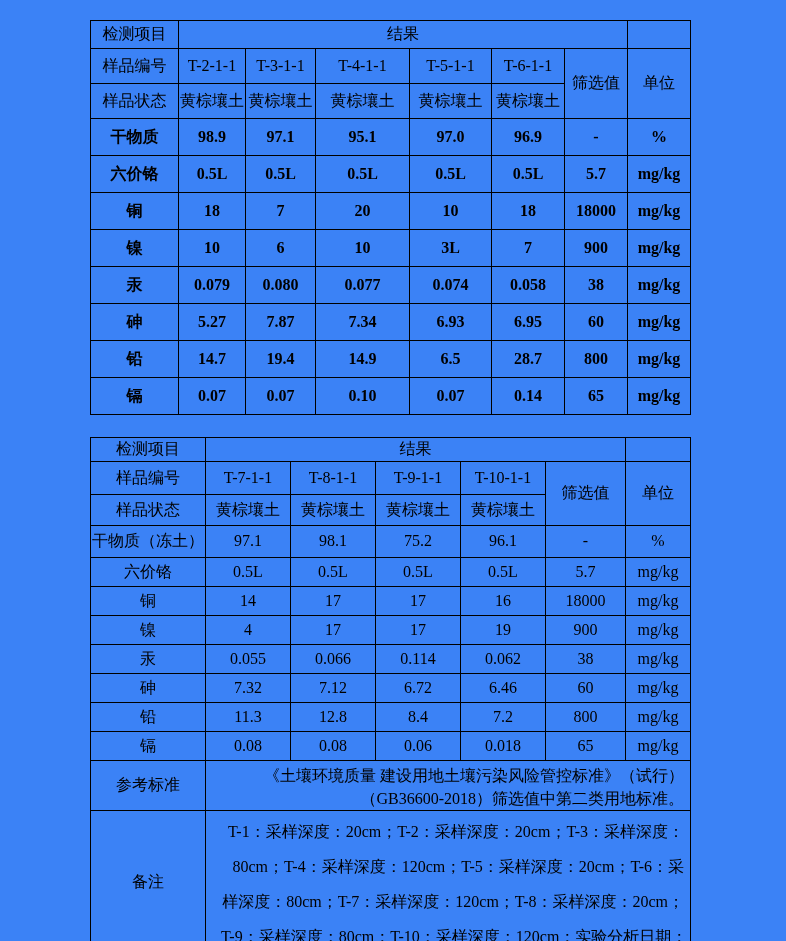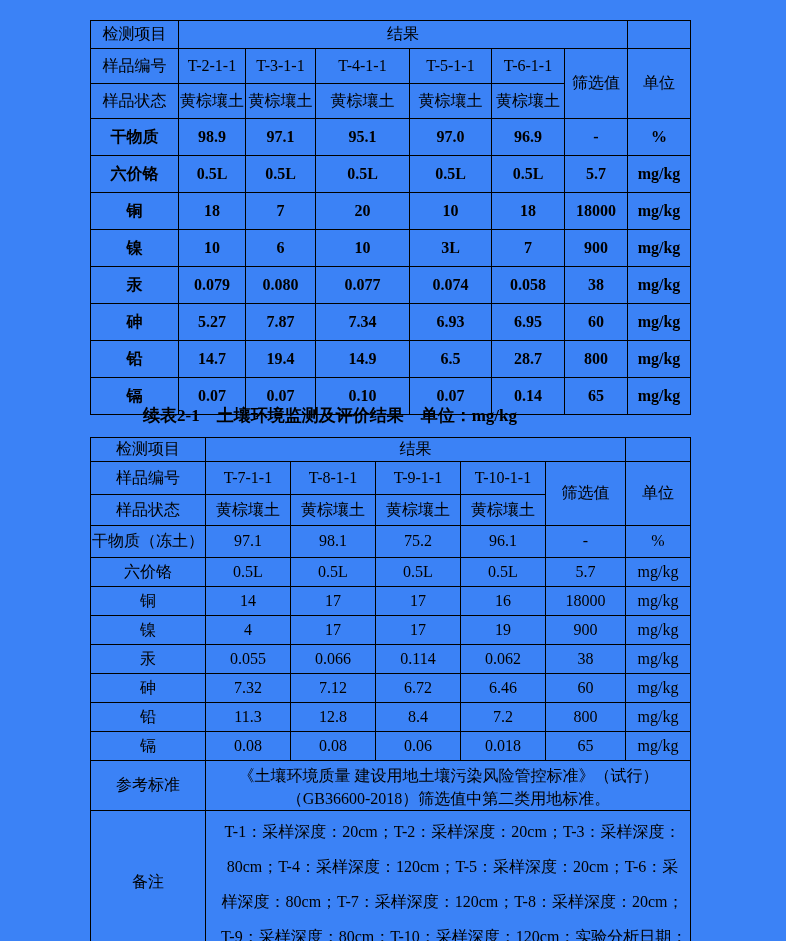--- a/index.html
+++ b/index.html
@@ -29,21 +29,21 @@
 
   .t2 tr.hr1 { height:24px; }
   .t2 tr.hr2 { height:33px; }
   .t2 tr.hr3 { height:31px; }
   .t2 tr.dr1 { height:32px; }
   .t2 tr.dr  { height:29px; }
   .t2 tr.refr { height:48px;padding-left:16px; }
   .t2 tr.remr { height:130px; }
 
   td.blockcell {
-    text-align:center; vertical-align:top; white-space:normal;
+    text-align:right; vertical-align:top; white-space:normal;
     padding:3px 6px 0 7px;
   }
   td.refcell div { line-height:23px; white-space:nowrap; }
   td.remcell div { line-height:35px; white-space:nowrap;margin-left:8px; }
 
   .caption {
     position:absolute; left:143px; top:403px;
     font-size:17px; font-weight:bold; line-height:26px;
     white-space:nowrap;
   }
@@ -165,21 +165,20 @@
       <td>0.07</td>
       <td>0.10</td>
       <td>0.07</td>
       <td>0.14</td>
       <td>65</td>
       <td>mg/kg</td>
     </tr>
   </tbody>
     </table>
 
-  <div class="caption">续表2-1　土壤环境监测及评价结果　单位：mg/kg</div>
 
   <table class="t2">
     <colgroup>
       <col style="width:115px">
         <col style="width:85px">
         <col style="width:85px">
         <col style="width:85px">
       <col style="width:85px">
         <col style="width:80px">
         <col style="width:65px">

